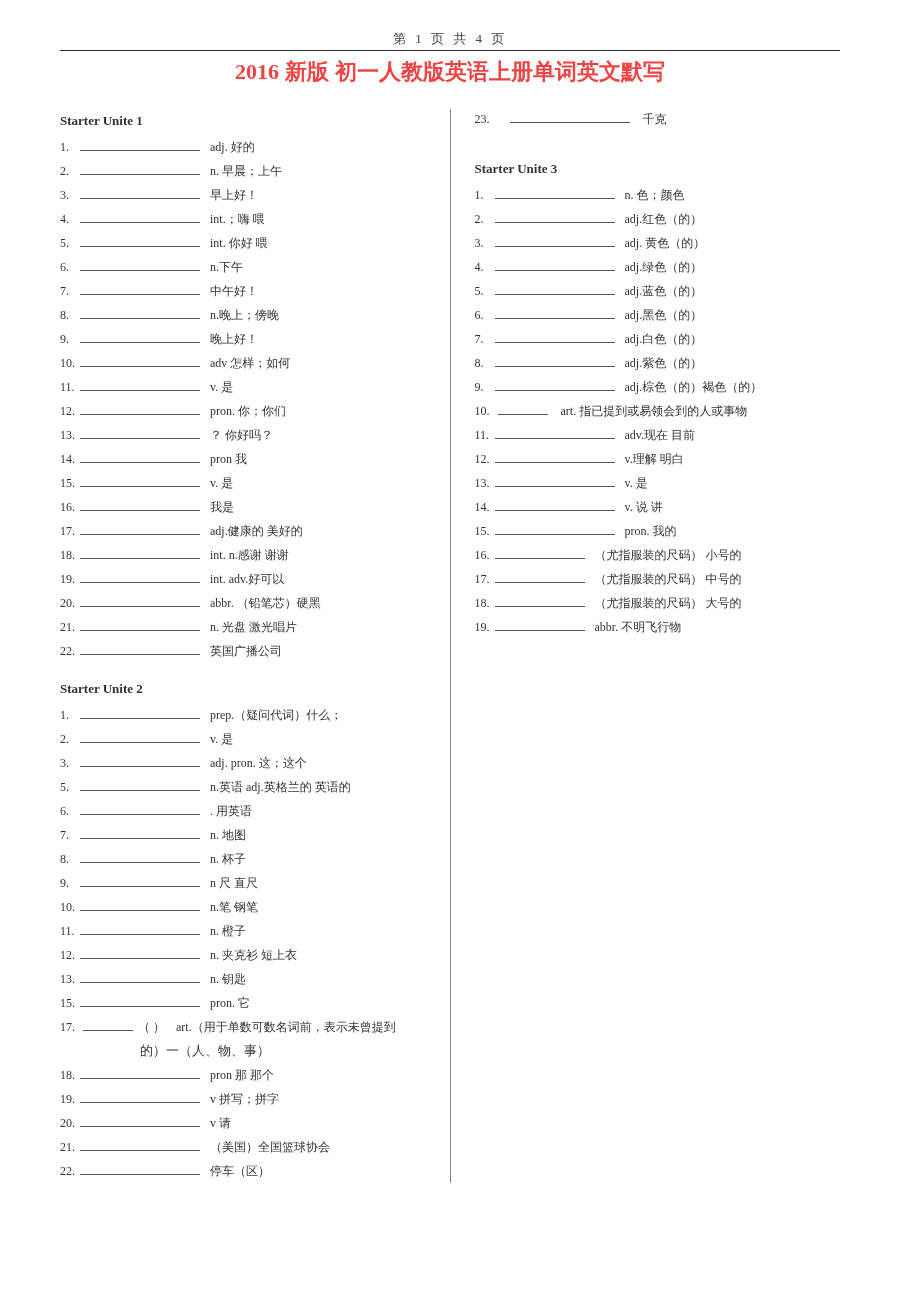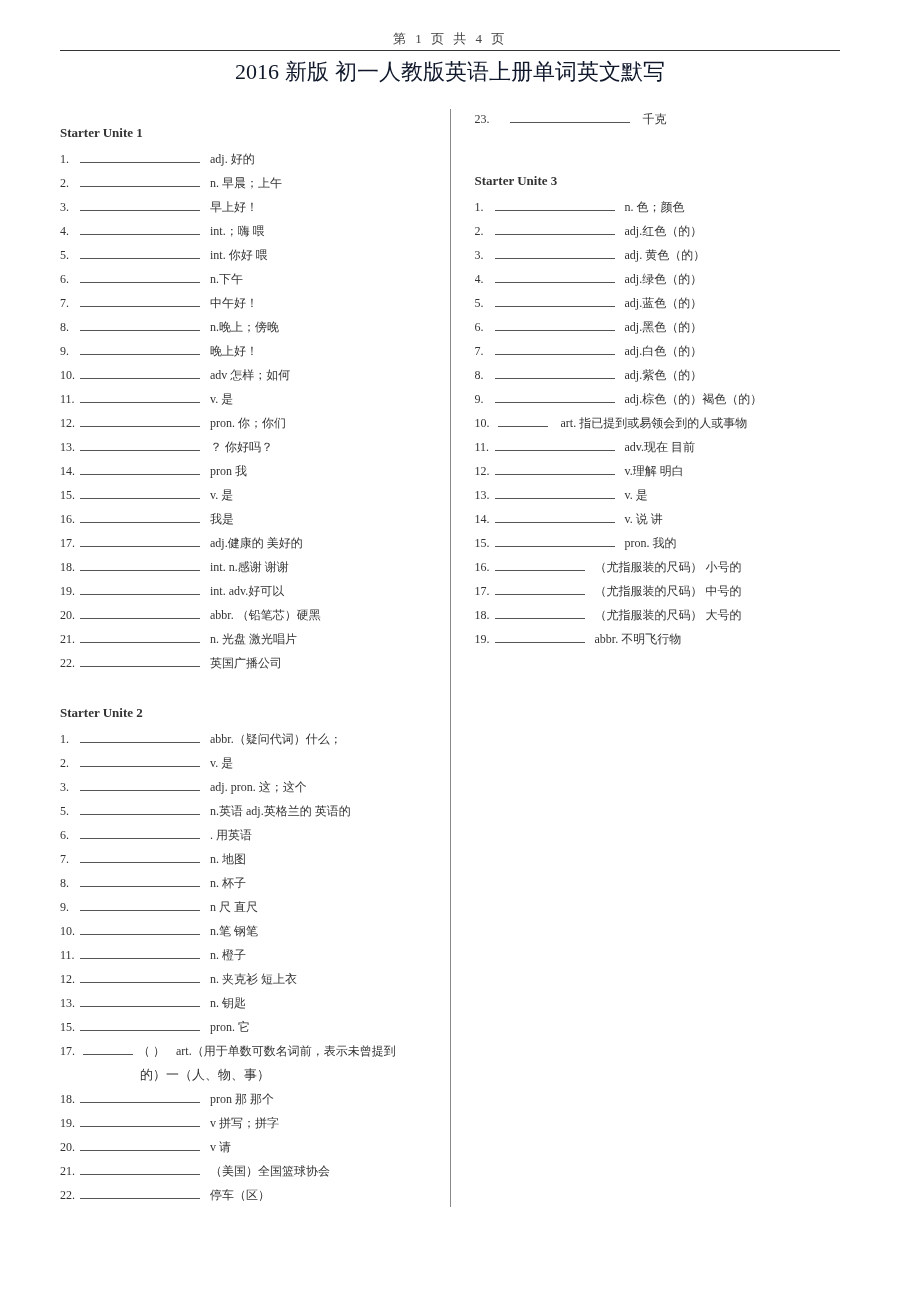--- a/index.html
+++ b/index.html
@@ -24,22 +24,22 @@
     margin-bottom: 2px;
   }
   .header-rule {
     border: none;
     border-top: 1px solid #333;
     margin: 2px 0 6px 0;
   }
   .title {
     text-align: center;
     font-size: 22px;
-    font-weight: normal;
-    color: #0f172a;
+    font-weight: bold;
+    color: #ef4444;
     margin: 6px 0 20px 0;
     font-family: "SimHei", "黑体", sans-serif;
   }
   .title .year {
     font-family: "Times New Roman", serif;
   }
   .columns {
     display: flex;
     gap: 24px;
   }
@@ -49,21 +49,21 @@
   .divider {
     width: 1px;
     background: #888;
     align-self: stretch;
     min-height: 440px;
     margin-top: 2px;
   }
   .section-title {
     font-weight: bold;
     font-size: 13px;
-    margin: 18px 0 6px 0;
+    margin: 6px 0 6px 0;
     font-family: "Times New Roman", "SimSun", serif;
   }
   .item {
     font-size: 12px;
     line-height: 24px;
     white-space: nowrap;
     overflow: hidden;
   }
   .item .num {
     display: inline-block;
@@ -142,21 +142,21 @@
           <div class="item"><span class="num">19.</span><span class="blank"></span><span class="desc">int. adv.好可以</span></div>
           <div class="item"><span class="num">20.</span><span class="blank"></span><span class="desc">abbr. （铅笔芯）硬黑</span></div>
           <div class="item"><span class="num">21.</span><span class="blank"></span><span class="desc">n. 光盘   激光唱片</span></div>
           <div class="item"><span class="num">22.</span><span class="blank"></span><span class="desc">英国广播公司</span></div>
         </div>
 
       <div class="spacer"></div>
 
       <div class="section-title">Starter   Unite   2</div>
       <div id="unit2-list-a">
-          <div class="item"><span class="num">1.</span><span class="blank"></span><span class="desc">abbr.（疑问代词）什么；</span></div>
+          <div class="item"><span class="num">1.</span><span class="blank"></span><span class="desc">prep.（疑问代词）什么；</span></div>
           <div class="item"><span class="num">2.</span><span class="blank"></span><span class="desc">v.   是</span></div>
           <div class="item"><span class="num">3.</span><span class="blank"></span><span class="desc">adj. pron.   这；这个</span></div>
         </div>
 
 
       <div id="unit2-list-b">
           <div class="item"><span class="num">5.</span><span class="blank"></span><span class="desc">n.英语  adj.英格兰的  英语的</span></div>
           <div class="item"><span class="num">6.</span><span class="blank"></span><span class="desc">. 用英语</span></div>
           <div class="item"><span class="num">7.</span><span class="blank"></span><span class="desc">n. 地图</span></div>
           <div class="item"><span class="num">8.</span><span class="blank"></span><span class="desc">n.    杯子</span></div>

